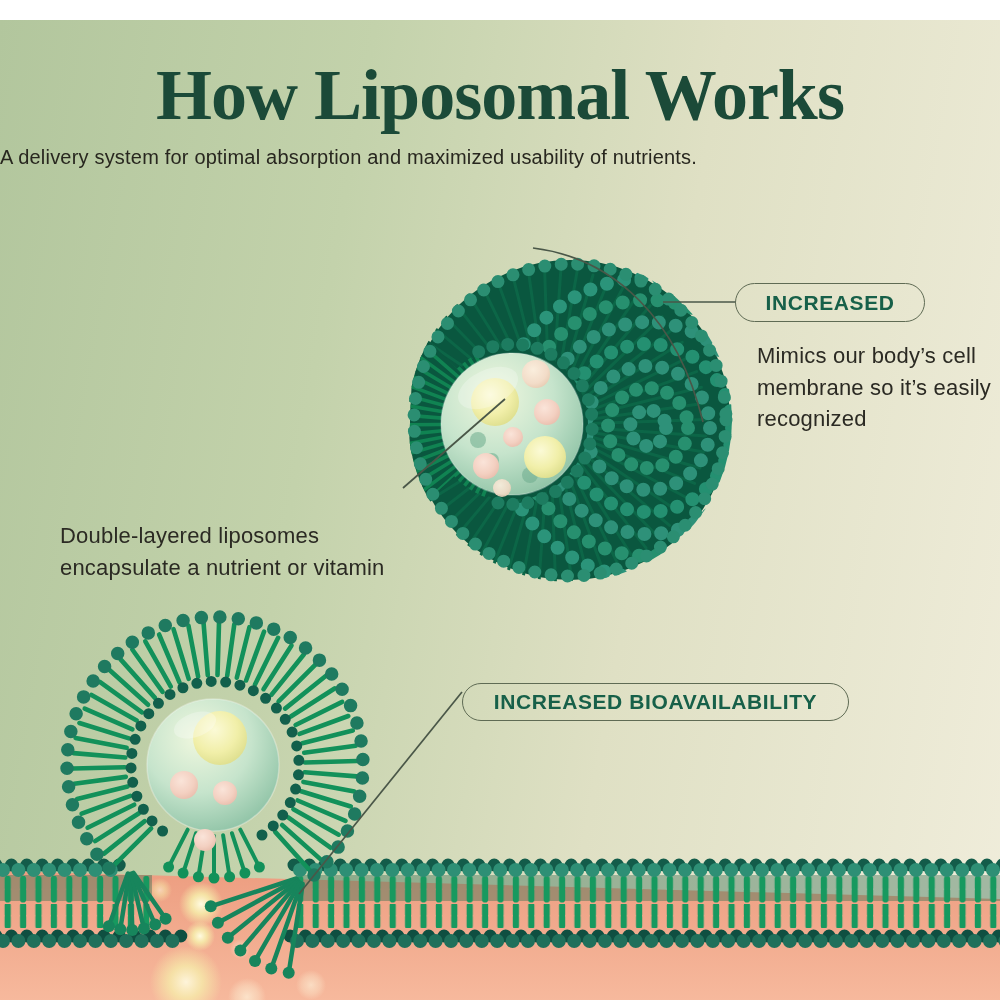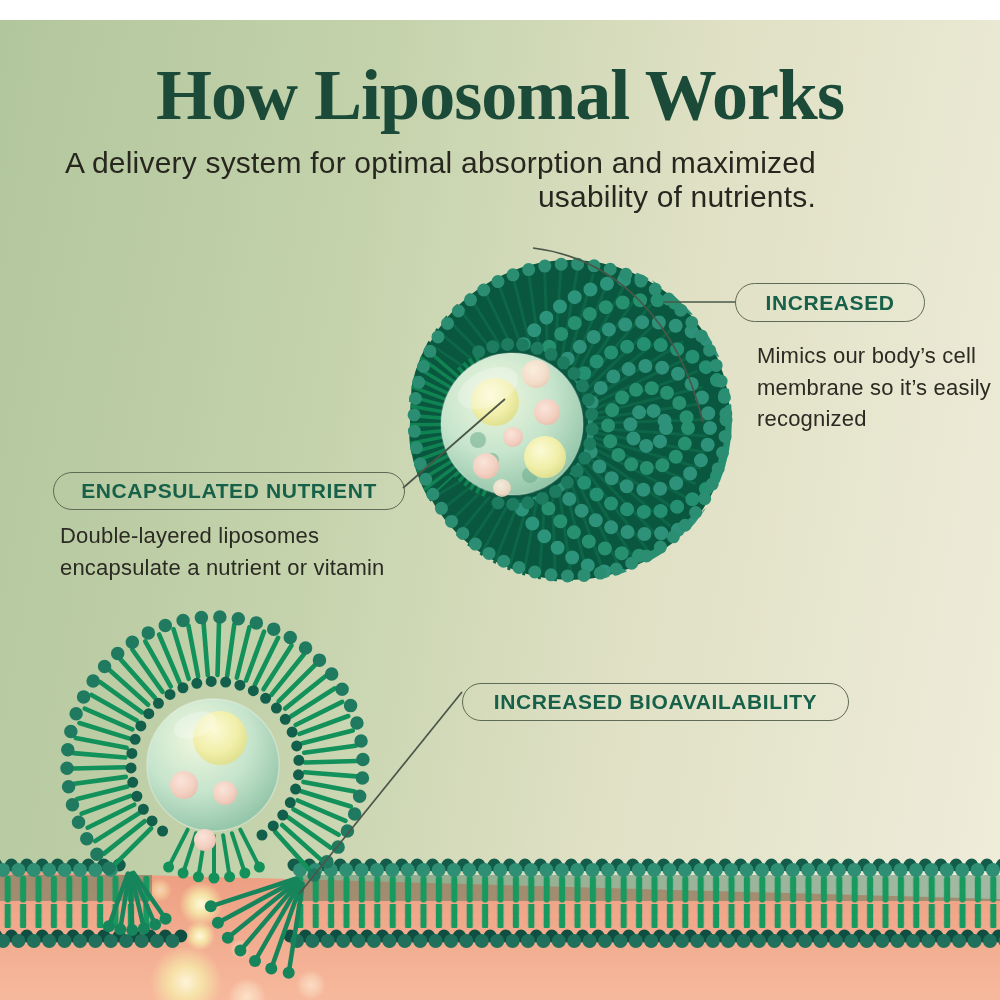--- a/index.html
+++ b/index.html
@@ -4,22 +4,22 @@
 <style>
   html,body{margin:0;padding:0;}
   body{width:1000px;height:1000px;overflow:hidden;font-family:"Liberation Sans",sans-serif;}
   .stage{position:relative;width:1000px;height:1000px;
     background:linear-gradient(100deg,#b2c69d 0%,#c3d2ab 32%,#dfe0c4 62%,#f0eddb 100%);margin-top:20px;}
   svg.art{position:absolute;left:0;top:0;width:1000px;height:1000px;}
   .txt{position:absolute;}
   .title{left:0;top:34px;width:1000px;text-align:center;
     font-family:"Liberation Serif",serif;font-weight:700;font-size:72px;
     letter-spacing:-1px;color:#1b4a38;}
-  .subtitle{left:0;top:126px;width:816px;text-align:right;
-    font-size:30px;color:#28271f;letter-spacing:.2px;}
+  .subtitle{left:0;top:126px;width:816px;text-align:left;
+    font-size:20px;color:#28271f;letter-spacing:.2px;}
   .pill{position:absolute;display:flex;align-items:center;justify-content:center;
     border:1.6px solid #5f6b54;border-radius:50px;
     color:#176049;font-weight:700;font-size:21px;letter-spacing:.6px;}
   .pill-liposome{left:735px;top:263px;width:188px;height:37px;}
   .pill-enc{left:53px;top:452px;width:350px;height:36px;}
   .pill-inc{left:462px;top:663px;width:385px;height:36px;}
   .desc{position:absolute;font-size:22px;line-height:1.44;color:#2b2a23;letter-spacing:.2px;}
   .desc-liposome{left:757px;top:320px;width:260px;}
   .desc-enc{left:60px;top:500px;width:352px;}
   .desc-inc{left:470px;top:722px;width:380px;}
@@ -352,22 +352,19 @@
   </svg>
 
   <div class="txt title">How Liposomal Works</div>
   <div class="txt subtitle">A delivery system for optimal absorption and maximized usability of nutrients.</div>
 
   <div class="pill pill-liposome">
     <span>INCREASED</span>
   </div>
   <div class="desc desc-liposome">Mimics our body’s cell membrane so it’s easily recognized</div>
 
-  <div class="pill pill-enc">
-    <span>ENCAPSULATED NUTRIENT</span>
-  </div>
   <div class="desc desc-enc">Double-layered liposomes encapsulate a nutrient or vitamin</div>
 
   <div class="pill pill-inc">
     <span>INCREASED BIOAVAILABILITY</span>
   </div>
 
 </div>
 
 </body></html>

